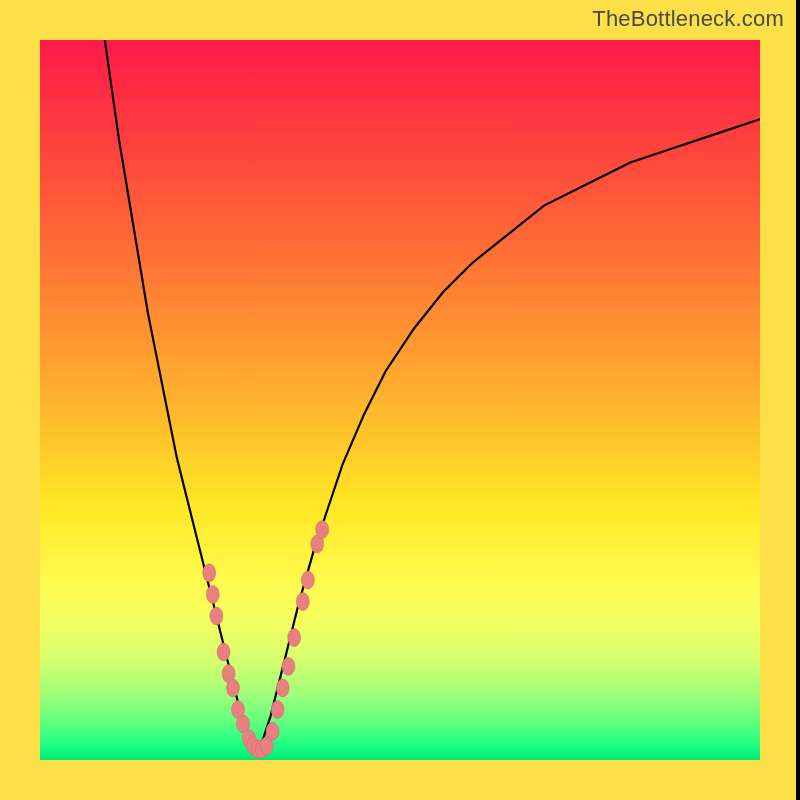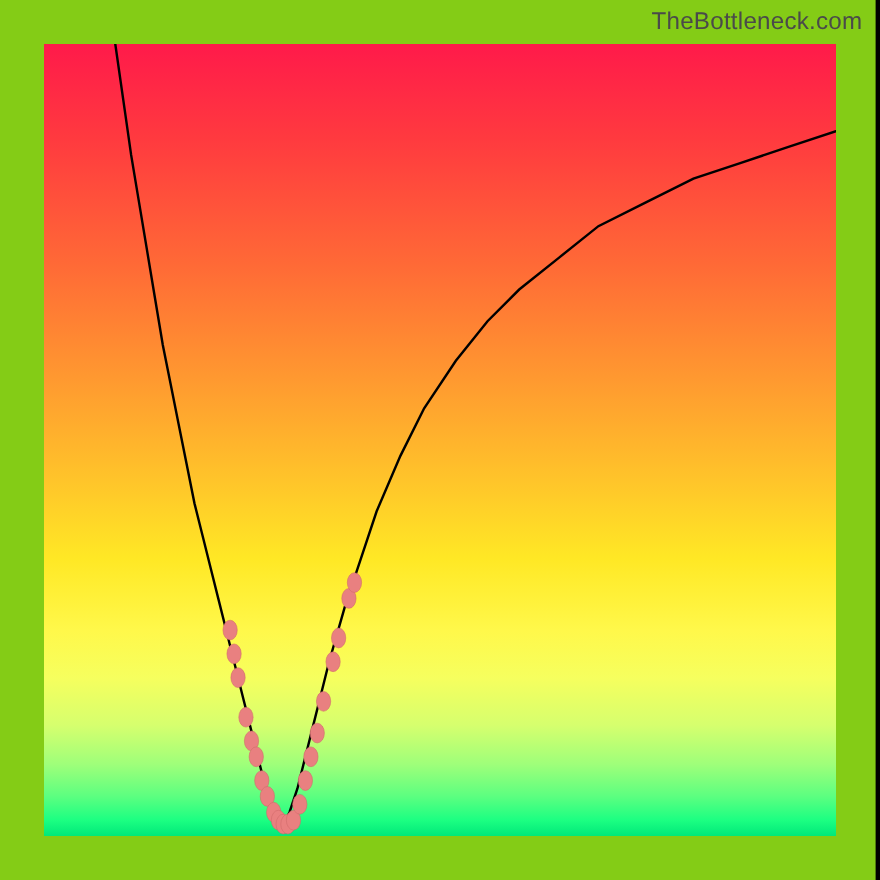--- a/index.html
+++ b/index.html
@@ -8,21 +8,21 @@
     width: 800px;
     height: 800px;
     overflow: hidden;
     background: #000;
     font-family: Arial, Helvetica, sans-serif;
   }
   .frame {
     position: relative;
     width: 796px;
     height: 800px;
-    background: #84cc16;
+    background: #fde047;
   }
   .plot-area {
     position: absolute;
     left: 40px;
     top: 40px;
     width: 720px;
     height: 720px;
     
     background: linear-gradient(to bottom,
       #ff1a4a 0%,

